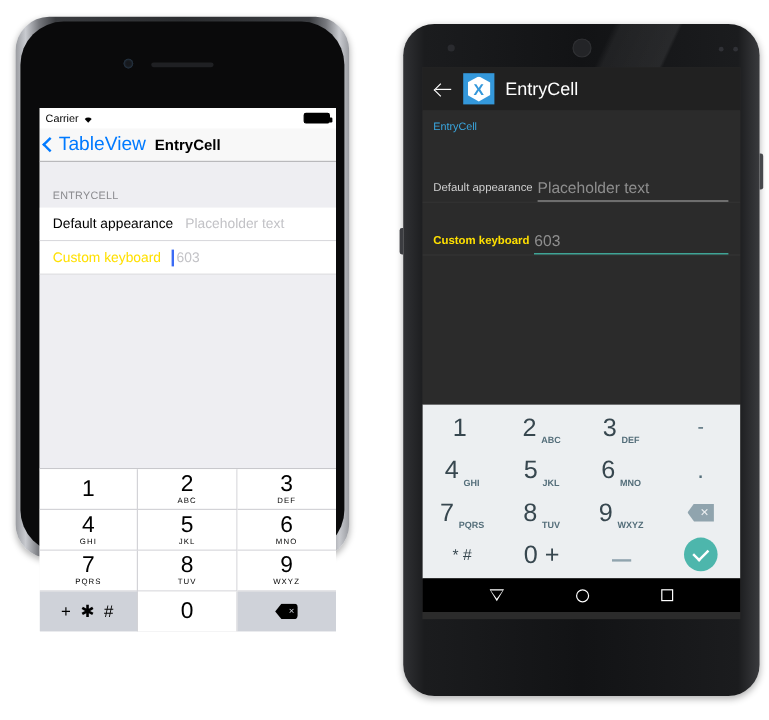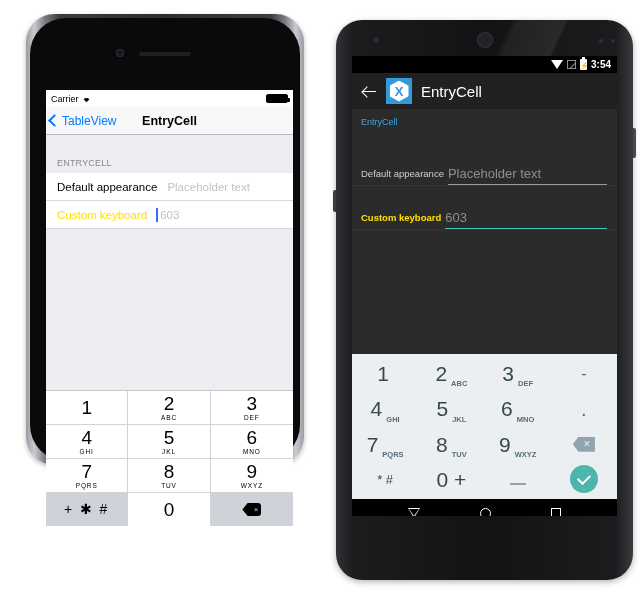--- a/index.html
+++ b/index.html
@@ -11,21 +11,21 @@
     width: 641px;
     height: 600px;
     position: relative;
     overflow: hidden;
     font-family: "Liberation Sans", sans-serif;
   }
 
   
   .iphone {
     position: absolute;
-    left: 26px;
+    left: 13px;
     top: 14px;
     width: 278px;
     height: 451px;
     border-radius: 28px;
     background: linear-gradient(to right, #9a9ca1 0%, #c9cbd0 3%, #76787d 7%, #3a3c40 12%, #2b2d30 50%, #3a3c40 88%, #76787d 93%, #c9cbd0 97%, #9a9ca1 100%);
     box-shadow: 0 2px 5px rgba(0,0,0,0.28);
     padding: 0;
     box-sizing: border-box;
   }
   .iphone-inner {
@@ -142,21 +142,21 @@
     position: relative;
     display: flex;
     align-items: center;
   }
   .ios-back {
     position: absolute;
     left: 4px;
     display: flex;
     align-items: center;
     color: #007aff;
-    font-size: 12px;
+    font-size: 16px;
     gap: 1px;
   }
   .chev {
     display: inline-block;
     width: 7px;
     height: 7px;
     border-left: 2.2px solid #007aff;
     border-bottom: 2.2px solid #007aff;
     transform: rotate(45deg);
     margin-right: 2px;
@@ -718,26 +718,20 @@
 <div class="android">
   <div class="and-top-gloss"></div>
   <div class="and-cam"></div>
   <div class="and-speaker"></div>
   <div class="and-sens"></div>
   <div class="and-btn-side"></div>
   <div class="and-btn-side2"></div>
 
   <div class="and-screen">
 
-    <div class="and-status">
-      <span class="wifi-and"></span>
-      <span class="sig-and"></span>
-      <span class="batt-and"></span>
-      <span class="and-time">3:54</span>
-    </div>
 
     <div class="and-actionbar">
       <span class="and-back-arrow"></span>
       <span class="xam-logo">
         <span class="xam-hex">
           <span>X</span>
         </span>
       </span>
       <span class="and-title">EntryCell</span>
     </div>

